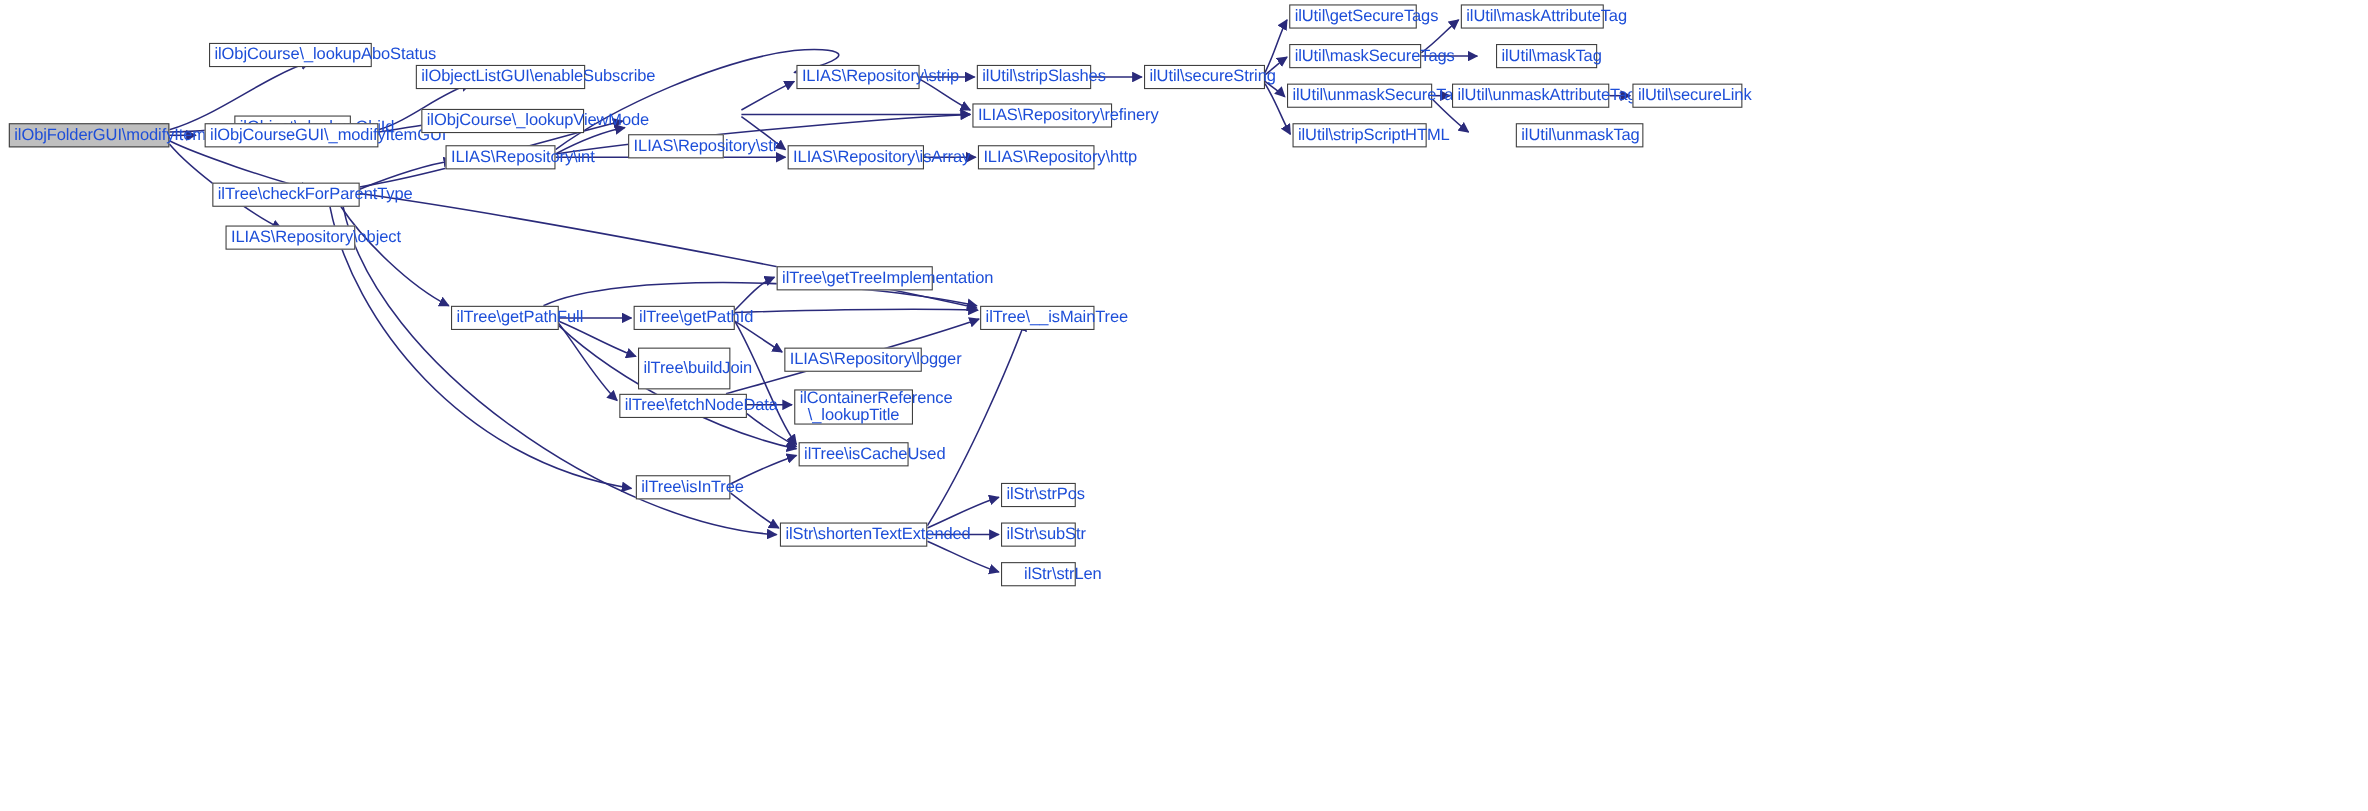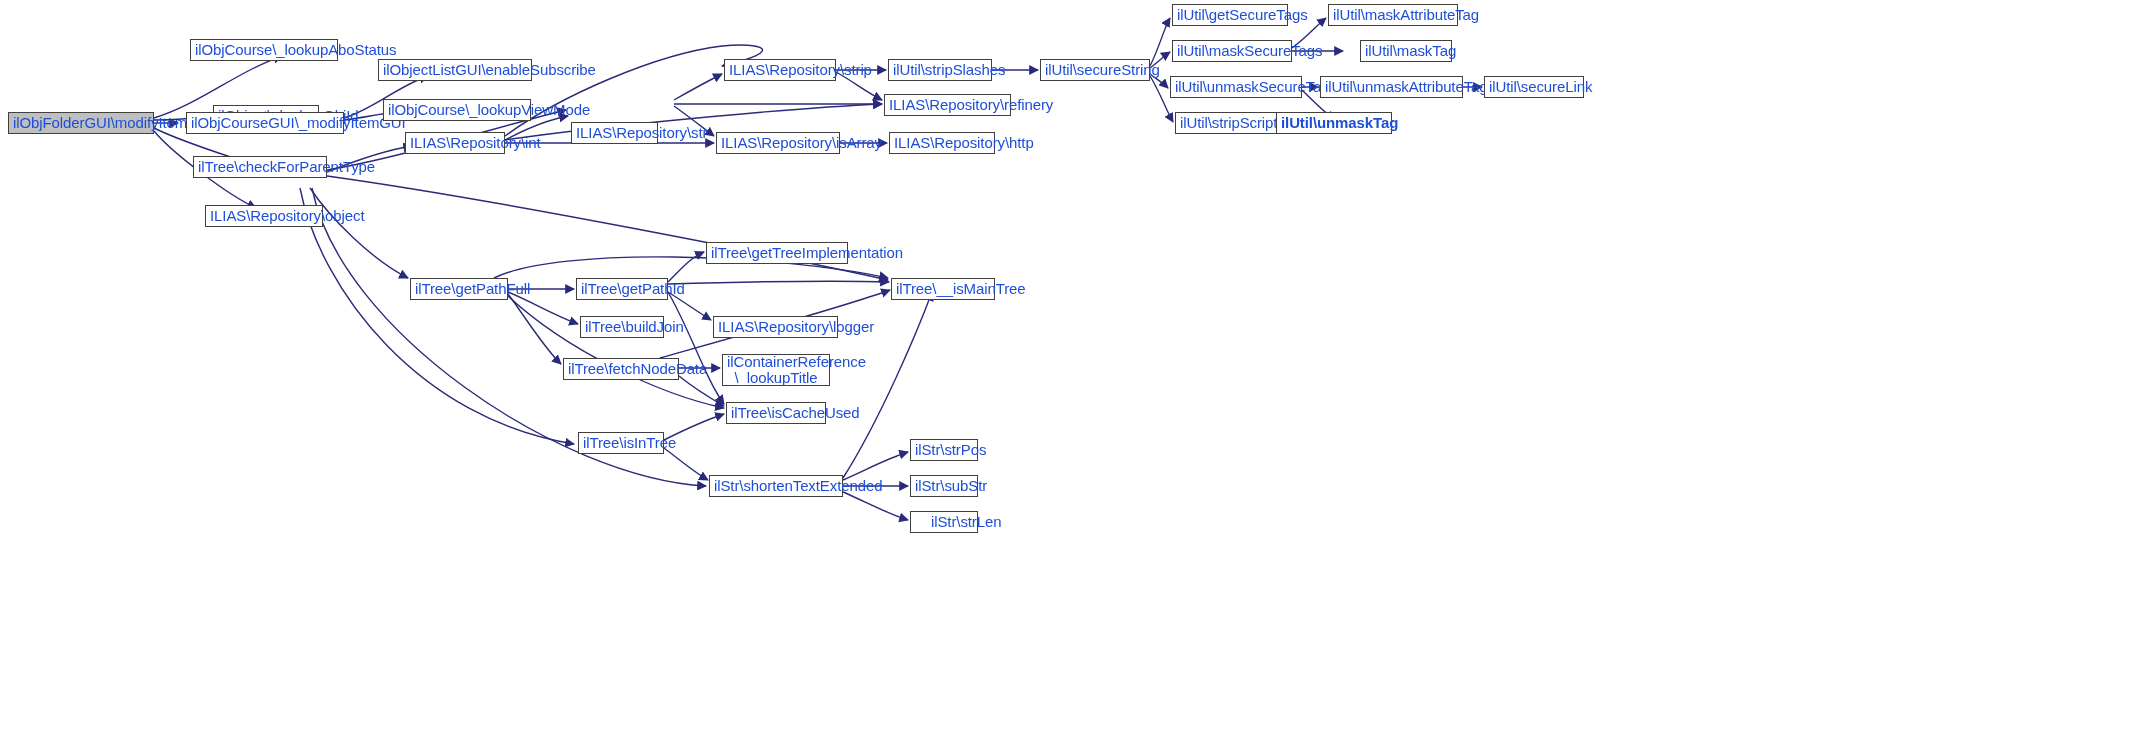--- a/index.html
+++ b/index.html
@@ -114,41 +114,41 @@
       </g>
   </svg>
   <div id="node-layer">
       <div class="node current" style="left: 8px; top: 112px; width: 146px; height: 22px;"><span class="lbl">ilObjFolderGUI\modifyItemGUI</span></div>
       <div class="node" style="left: 190px; top: 39px; width: 148px; height: 22px;"><span class="lbl">ilObjCourse\_lookupAboStatus</span></div>
       <div class="node" style="left: 213px; top: 105px; width: 106px; height: 22px;"><span class="lbl">ilObject\_lookupObjId</span></div>
       <div class="node" style="left: 186px; top: 112px; width: 158px; height: 22px;"><span class="lbl">ilObjCourseGUI\_modifyItemGUI</span></div>
       <div class="node" style="left: 378px; top: 59px; width: 154px; height: 22px;"><span class="lbl">ilObjectListGUI\enableSubscribe</span></div>
       <div class="node" style="left: 383px; top: 99px; width: 148px; height: 22px;"><span class="lbl">ilObjCourse\_lookupViewMode</span></div>
       <div class="node" style="left: 405px; top: 132px; width: 100px; height: 22px;"><span class="lbl">ILIAS\Repository\int</span></div>
-      <div class="node" style="left: 193px; top: 156px; width: 134px; height: 22px;"><span class="lbl">ilTree\checkForParentType</span></div>
+      <div class="node" style="left: 193px; top: 166px; width: 134px; height: 22px;"><span class="lbl">ilTree\checkForParentType</span></div>
       <div class="node" style="left: 205px; top: 205px; width: 118px; height: 22px;"><span class="lbl">ILIAS\Repository\object</span></div>
       <div class="node" style="left: 571px; top: 94px; width: 87px; height: 22px; margin-top: 28px;"><span class="lbl">ILIAS\Repository\str</span></div>
       <div class="node" style="left: 724px; top: 59px; width: 112px; height: 22px;"><span class="lbl">ILIAS\Repository\strip</span></div>
       <div class="node" style="left: 716px; top: 132px; width: 124px; height: 22px;"><span class="lbl">ILIAS\Repository\isArray</span></div>
       <div class="node" style="left: 888px; top: 59px; width: 104px; height: 22px;"><span class="lbl">ilUtil\stripSlashes</span></div>
       <div class="node" style="left: 884px; top: 94px; width: 127px; height: 22px;"><span class="lbl">ILIAS\Repository\refinery</span></div>
       <div class="node" style="left: 889px; top: 132px; width: 106px; height: 22px;"><span class="lbl">ILIAS\Repository\http</span></div>
       <div class="node" style="left: 1040px; top: 59px; width: 110px; height: 22px;"><span class="lbl">ilUtil\secureString</span></div>
       <div class="node" style="left: 1172px; top: 4px; width: 116px; height: 22px;"><span class="lbl">ilUtil\getSecureTags</span></div>
       <div class="node" style="left: 1172px; top: 40px; width: 120px; height: 22px;"><span class="lbl">ilUtil\maskSecureTags</span></div>
       <div class="node" style="left: 1170px; top: 76px; width: 132px; height: 22px;"><span class="lbl">ilUtil\unmaskSecureTags</span></div>
       <div class="node" style="left: 1175px; top: 112px; width: 122px; height: 22px;"><span class="lbl">ilUtil\stripScriptHTML</span></div>
       <div class="node" style="left: 1328px; top: 4px; width: 130px; height: 22px;"><span class="lbl">ilUtil\maskAttributeTag</span></div>
       <div class="node" style="left: 1345px; top: 40px; width: 92px; height: 22px; margin-left: 15px;"><span class="lbl">ilUtil\maskTag</span></div>
       <div class="node" style="left: 1320px; top: 76px; width: 143px; height: 22px;"><span class="lbl">ilUtil\unmaskAttributeTag</span></div>
-      <div class="node" style="left: 1276px; top: 112px; width: 116px; height: 22px; font-weight: bold;"><span class="lbl">ilUtil\unmaskTag</span></div>
+      <div class="node" style="left: 1378px; top: 112px; width: 116px; height: 22px;"><span class="lbl">ilUtil\unmaskTag</span></div>
       <div class="node" style="left: 1484px; top: 76px; width: 100px; height: 22px;"><span class="lbl">ilUtil\secureLink</span></div>
       <div class="node" style="left: 410px; top: 278px; width: 98px; height: 22px;"><span class="lbl">ilTree\getPathFull</span></div>
       <div class="node" style="left: 576px; top: 278px; width: 92px; height: 22px;"><span class="lbl">ilTree\getPathId</span></div>
-      <div class="node" style="left: 580px; top: 316px; width: 84px; height: 22px;"><span class="lbl">ilTree\buildJoin</span></div>
+      <div class="node" style="left: 580px; top: 316px; width: 84px; height: 38px;"><span class="lbl">ilTree\buildJoin</span></div>
       <div class="node" style="left: 563px; top: 358px; width: 116px; height: 22px;"><span class="lbl">ilTree\fetchNodeData</span></div>
       <div class="node" style="left: 578px; top: 432px; width: 86px; height: 22px;"><span class="lbl">ilTree\isInTree</span></div>
       <div class="node" style="left: 706px; top: 242px; width: 142px; height: 22px;"><span class="lbl">ilTree\getTreeImplementation</span></div>
       <div class="node" style="left: 713px; top: 316px; width: 125px; height: 22px;"><span class="lbl">ILIAS\Repository\logger</span></div>
       <div class="node" style="left: 722px; top: 354px; width: 108px; height: 32px;"><span class="lbl">ilContainerReference
 \_lookupTitle</span></div>
       <div class="node" style="left: 726px; top: 402px; width: 100px; height: 22px;"><span class="lbl">ilTree\isCacheUsed</span></div>
       <div class="node" style="left: 891px; top: 278px; width: 104px; height: 22px; justify-content: center;"><span class="lbl">ilTree\__isMainTree</span></div>
       <div class="node" style="left: 709px; top: 475px; width: 134px; height: 22px;"><span class="lbl">ilStr\shortenTextExtended</span></div>
       <div class="node" style="left: 910px; top: 439px; width: 68px; height: 22px;"><span class="lbl">ilStr\strPos</span></div>

